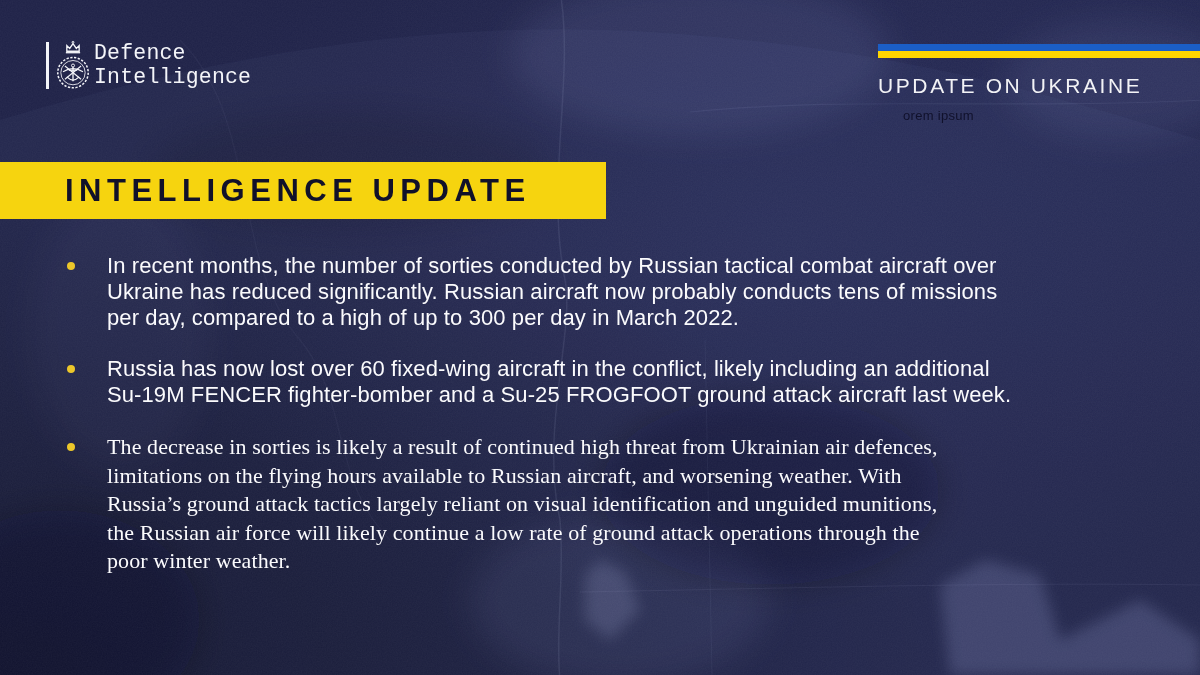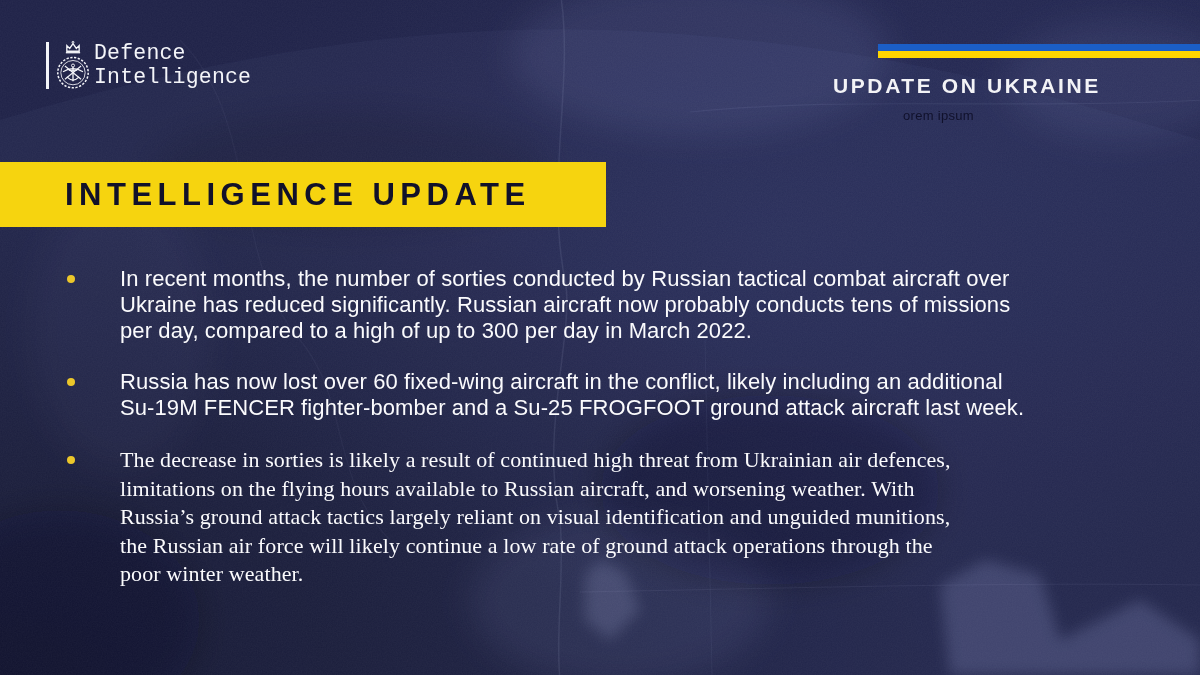--- a/index.html
+++ b/index.html
@@ -18,33 +18,33 @@
   .logo-block{position:absolute;left:46px;top:38px;display:flex;align-items:flex-start;}
   .logo-bar{position:absolute;left:0;top:4px;width:3px;height:47px;background:#f4f5f9;}
   .crest{position:absolute;left:8px;top:0;width:38px;height:56px;}
   .logo-text{position:absolute;left:48px;top:3px;color:#f4f5f9;font-size:21.5px;line-height:24px;font-weight:400;letter-spacing:.2px;font-family:Liberation Mono, monospace;}
 
   
   .flag{position:absolute;left:878px;top:44px;width:322px;height:14px;}
   .flag div{height:7px;}
   .flag-blue{background:#1b5ec6;}
   .flag-yellow{background:#ffd500;}
-  .update-title{position:absolute;left:833px;top:74px;color:#f3f3f6;font-size:21px;font-weight:700;letter-spacing:2.6px;}
+  .update-title{position:absolute;left:878px;top:74px;color:#f3f3f6;font-size:21px;font-weight:400;letter-spacing:2.6px;}
   .update-date{position:absolute;left:880px;top:93px;color:#f3f3f6;font-family:"Liberation Serif","DejaVu Serif",serif;font-style:italic;font-weight:700;font-size:26px;letter-spacing:1px;}
   .placeholder-txt{position:absolute;left:903px;top:108px;color:#0d0d26;font-size:13px;font-weight:400;letter-spacing:.3px;opacity:.9;}
 
   
-  .banner{position:absolute;left:0;top:162px;width:606px;height:65px;background:#f6d40f;display:flex;align-items:center;}
+  .banner{position:absolute;left:0;top:162px;width:606px;height:57px;background:#f6d40f;display:flex;align-items:center;}
   .banner span{padding-left:65px;color:#11112a;font-size:31px;font-weight:700;letter-spacing:5.5px;white-space:nowrap;}
 
   
   .bullets{position:absolute;left:66px;top:250px;width:1090px;list-style:none;margin:0;padding:0;}
   .bullets li{position:relative;padding-left:38px;margin-bottom:25px;}
   .bullet-dot{position:absolute;left:1px;top:9px;width:8px;height:8px;border-radius:50%;background:#ecc72a;}
-  .bullet-text{margin:16px;color:#fbfbfd;font-size:22px;line-height:26px;white-space:pre-line;letter-spacing:.1px;}
+  .bullet-text{margin:3px;color:#fbfbfd;font-size:22px;line-height:26px;white-space:pre-line;letter-spacing:.1px;}
   .bullets li:nth-child(3) .bullet-text{line-height:28.5px;font-family:Liberation Serif, serif;}
   .bullets li:nth-child(3) .bullet-dot{top:10px;}
 </style>
 </head>
 <body>
 
 <div class="stage">
 
   <svg class="bg-map" viewBox="0 0 1200 675" aria-hidden="true">
     <defs>

